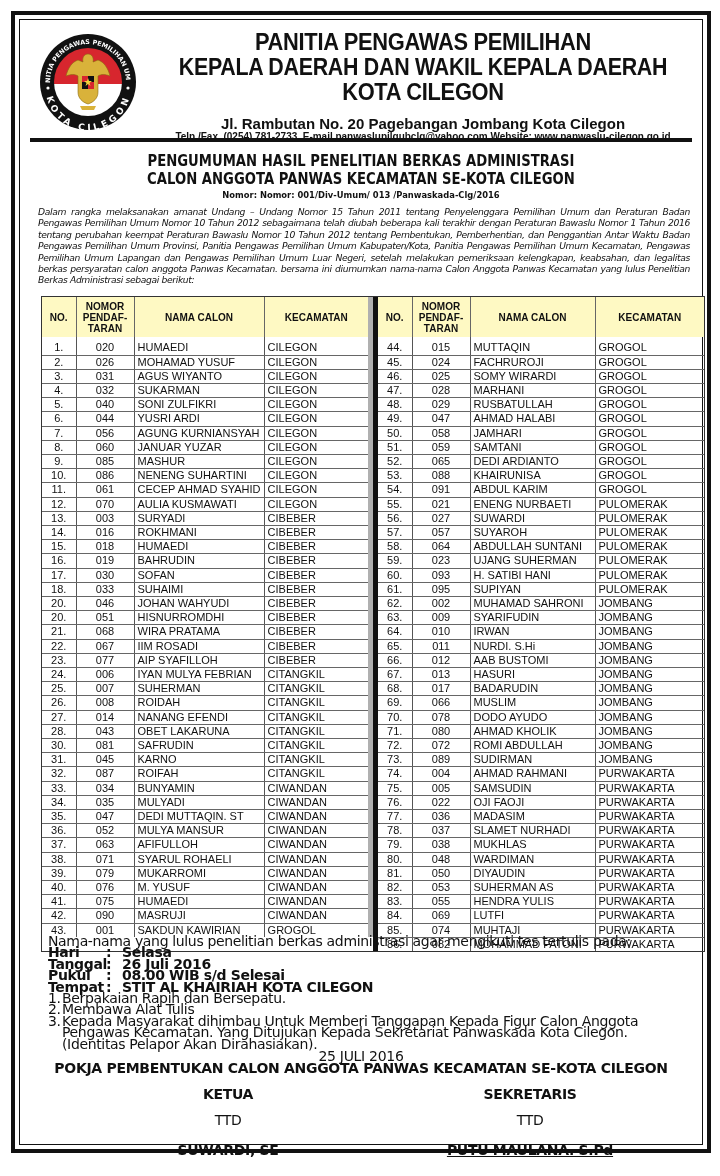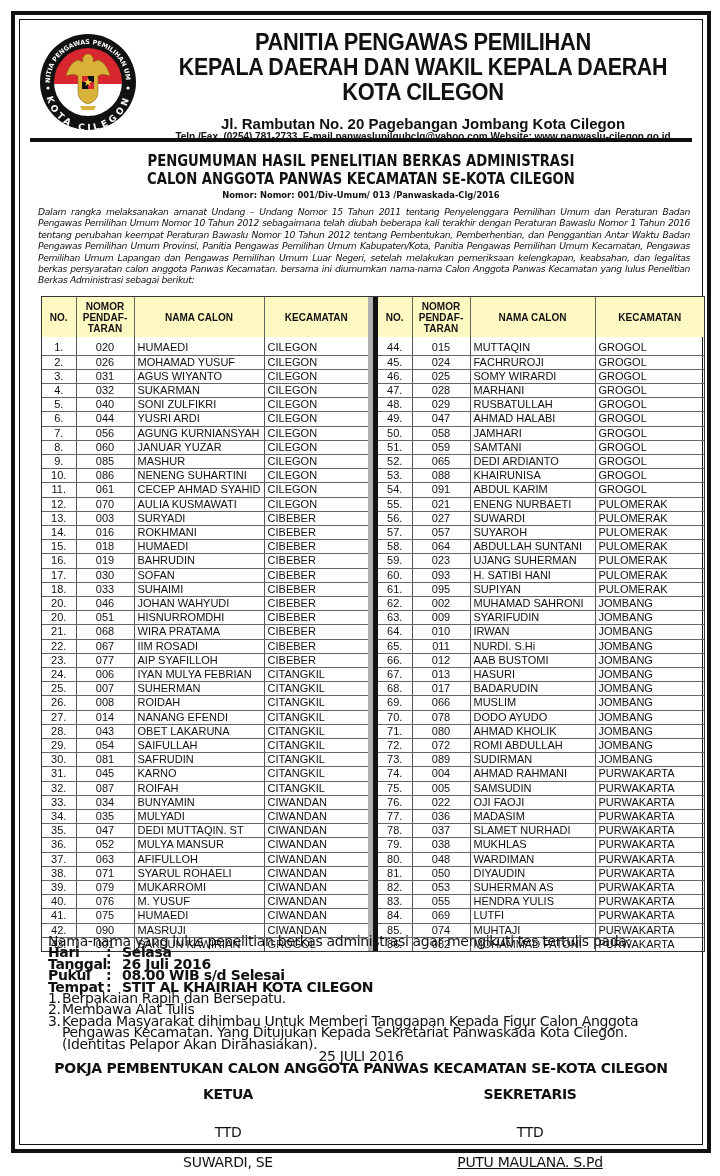--- a/index.html
+++ b/index.html
@@ -83,22 +83,22 @@
     position: absolute; left: 0; right: 0; top: 1030px;
     font-family: "DejaVu Sans", sans-serif; font-size: 14px; letter-spacing: -0.3px;
   }
   .sign-date { text-align: center; line-height: 12px; }
   .sign-org { text-align: center; font-weight: bold; line-height: 12px; }
   .sign-cols { position: relative; height: 90px; }
   .sig { position: absolute; text-align: center; width: 200px; }
   .sig.left { left: 108px; }
   .sig.right { left: 410px; }
   .sig .role { font-weight: bold; margin-top: 12px; }
-  .sig .ttd { margin-top: 22px; }
-  .sig .name { font-weight: normal; margin-top: 14px; text-align: center; }
+  .sig .ttd { margin-top: 10px; }
+  .sig .name { font-weight: bold; margin-top: 14px; text-align: center; }
   .sig .name.u { text-decoration: underline; }
   .sig .nip { margin-top: 17px; }
 </style>
 </head>
 <body>
 
 <div class="frame-outer">
   <div class="frame-inner">
 
     <div class="header">
@@ -323,26 +323,20 @@
               <tr>
                 <td class="c-no">27.</td>
                 <td class="c-num">014</td>
                 <td class="c-name">NANANG EFENDI</td>
                 <td class="c-kec">CITANGKIL</td>
               </tr>
               <tr>
                 <td class="c-no">28.</td>
                 <td class="c-num">043</td>
                 <td class="c-name">OBET LAKARUNA</td>
-                <td class="c-kec">CITANGKIL</td>
-              </tr>
-              <tr>
-                <td class="c-no">29.</td>
-                <td class="c-num">054</td>
-                <td class="c-name">SAIFULLAH</td>
                 <td class="c-kec">CITANGKIL</td>
               </tr>
               <tr>
                 <td class="c-no">30.</td>
                 <td class="c-num">081</td>
                 <td class="c-name">SAFRUDIN</td>
                 <td class="c-kec">CITANGKIL</td>
               </tr>
               <tr>
                 <td class="c-no">31.</td>

